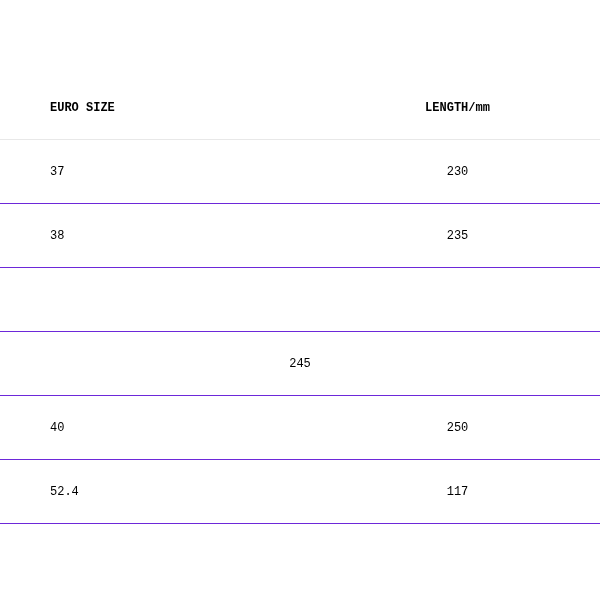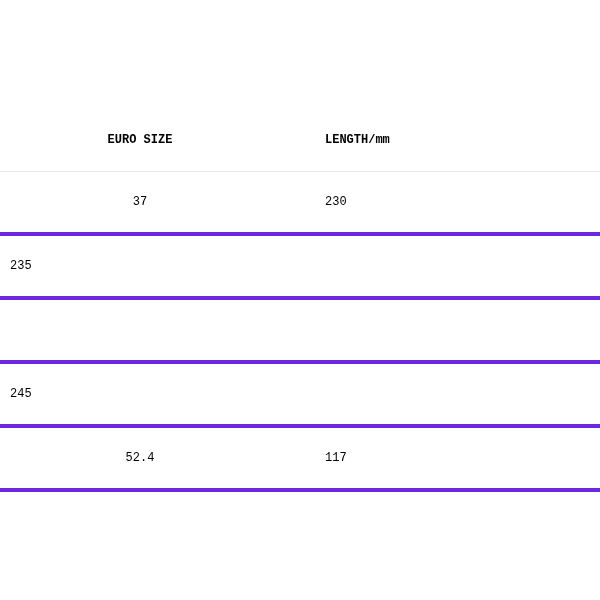--- a/index.html
+++ b/index.html
@@ -18,44 +18,44 @@
       align-items: center;
       justify-content: center;
     }
     .table-container {
       width: 100%;
     }
     .table-row {
       display: flex;
       width: 100%;
       height: 64px;
-      border-bottom: 4px solid #6d28d9;
+      border-bottom: 1px solid #6d28d9;
       align-items: center;
     }
     .table-row.header {
       font-weight: bold;
       border-bottom: 1px solid #e8e8e8;
     }
     .cell {
       flex: 1;
       text-align: center;
       padding: 0 10px;
     }
     .cell.left {
       padding-left: 50px;
       text-align: left;
       padding-right: 0;
     }
     .cell.left .cell-inner {
       display: inline-block;
       width: 180px;
-      text-align: center;
+      text-align: left;
     }
     .cell.right {
-      text-align: left;
+      text-align: center;
     }
   </style>
 </head>
 <body>
 
 <div class="table-container">
   <div class="table-row header">
     <div class="cell left">
       <span class="cell-inner">EURO SIZE</span>
     </div>
@@ -65,32 +65,43 @@
   </div>
   <div class="table-row">
     <div class="cell left">
       <span class="cell-inner">37</span>
     </div>
     <div class="cell right">
       <span>230</span>
     </div>
   </div>
   <div class="table-row">
+    <div class="cell left">
+      <span class="cell-inner">38</span>
+    </div>
     <div class="cell right">
       <span>235</span>
     </div>
   </div>
   <div class="table-row">
   </div>
   <div class="table-row">
     <div class="cell right">
       <span>245</span>
     </div>
   </div>
   <div class="table-row">
     <div class="cell left">
+      <span class="cell-inner">40</span>
+    </div>
+    <div class="cell right">
+      <span>250</span>
+    </div>
+  </div>
+  <div class="table-row">
+    <div class="cell left">
       <span class="cell-inner">52.4</span>
     </div>
     <div class="cell right">
       <span>117</span>
     </div>
   </div>
 </div>
 
 </body></html>

